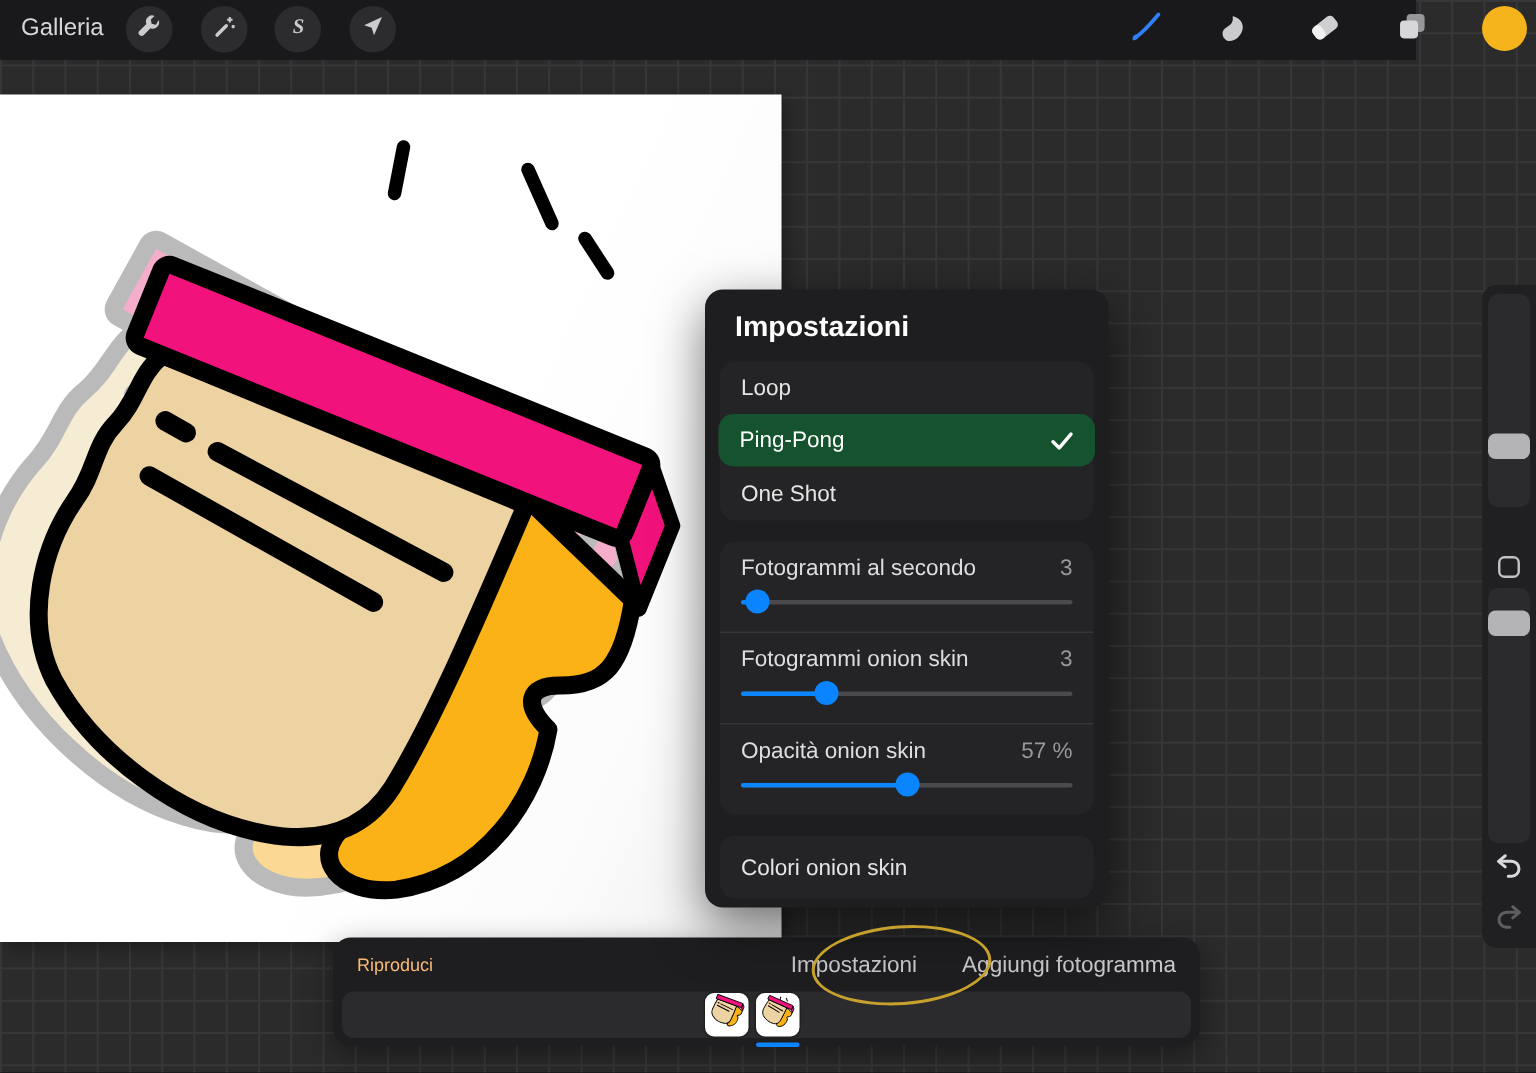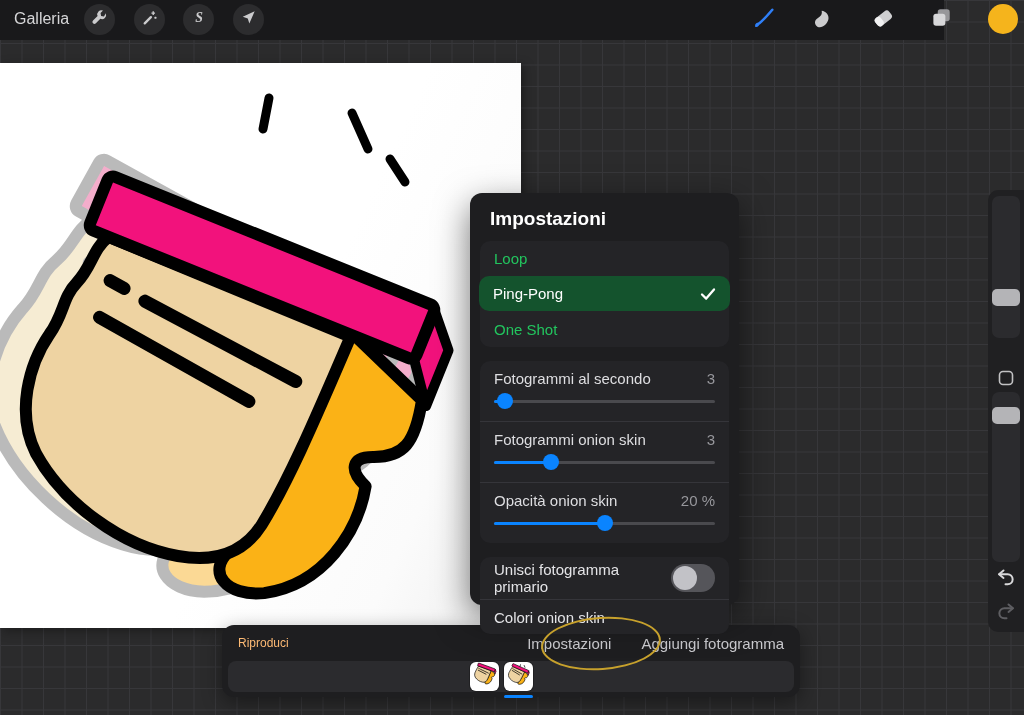--- a/index.html
+++ b/index.html
@@ -41,21 +41,21 @@
   .sb-handle{position:absolute;left:4px;width:28px;height:17px;background:#b4b4b7;border-radius:5px;}
   .h1{top:99px}.h2{top:217px}
   .sb-square{position:absolute;left:8px;top:178px;width:20px;height:20px;display:flex;align-items:center;justify-content:center;}
   .sb-undo{position:absolute;left:6px;top:376px;width:24px;height:24px;}
   .sb-redo{position:absolute;left:6px;top:410px;width:24px;height:24px;}
   
   .popup{position:absolute;left:470px;top:193px;width:269px;height:412px;background:#1e1e20;
     border-radius:12px;box-shadow:0 12px 34px rgba(0,0,0,.55);z-index:10;}
   .popup-title{padding:15px 20px 11px;font-size:19px;font-weight:bold;color:#fff;}
   .group{background:#242427;border-radius:10px;margin:0 10px 14px;position:relative;}
-  .opt-row{height:35px;display:flex;align-items:center;padding:0 14px;font-size:15px;color:#22c55e;position:relative;}
+  .opt-row{height:35px;display:flex;align-items:center;padding:0 14px;font-size:15px;color:#e5e5e5;position:relative;}
   .opt-row + .opt-row{border-top:1px solid #35353a;}
   .opt-row.selected{background:#14532d;border-radius:10px;color:#fff;border-top:none;margin:0 -1px;}
   .opt-row.selected + .opt-row{border-top-color:transparent;text-align:right;}
   .check{margin-left:auto;display:flex;align-items:center;}
   .slider-row{padding:9px 14px 12px;position:relative;}
   .slider-row + .slider-row{border-top:1px solid #35353a;}
   .slider-top{display:flex;justify-content:space-between;align-items:baseline;font-size:15px;color:#dedee1;}
   .slider-val{color:#97979c;font-size:15px;}
   .slider{position:relative;height:16px;margin-top:6px;}
   .track{position:absolute;left:0;right:0;top:7px;height:3px;border-radius:2px;background:#4a4a4e;}
@@ -251,37 +251,31 @@
         </div>
         <div class="slider">
           <div class="track"></div>
             <div class="fill" style="width: 26%;"></div>
             <div class="sthumb" style="left: calc(26% - 8px);"></div>
         </div>
       </div>
       <div class="slider-row">
         <div class="slider-top">
           <span>Opacità onion skin</span>
-          <span class="slider-val">20 %</span>
+          <span class="slider-val">57 %</span>
         </div>
         <div class="slider">
           <div class="track"></div>
             <div class="fill" style="width: 50%;"></div>
             <div class="sthumb" style="left: calc(50% - 8px);"></div>
         </div>
       </div>
     </div>
 
     <div class="group">
-      <div class="tog-row">
-        <span>Unisci fotogramma primario</span>
-        <span class="toggle">
-            <span class="knob"></span>
-          </span>
-      </div>
       <div class="tog-row">
         <span>Colori onion skin</span>
       </div>
     </div>
   </div>
 
   <div class="animbar">
     <div class="anim-head">
       <span class="play-lbl">Riproduci</span>
       <span class="anim-right">

